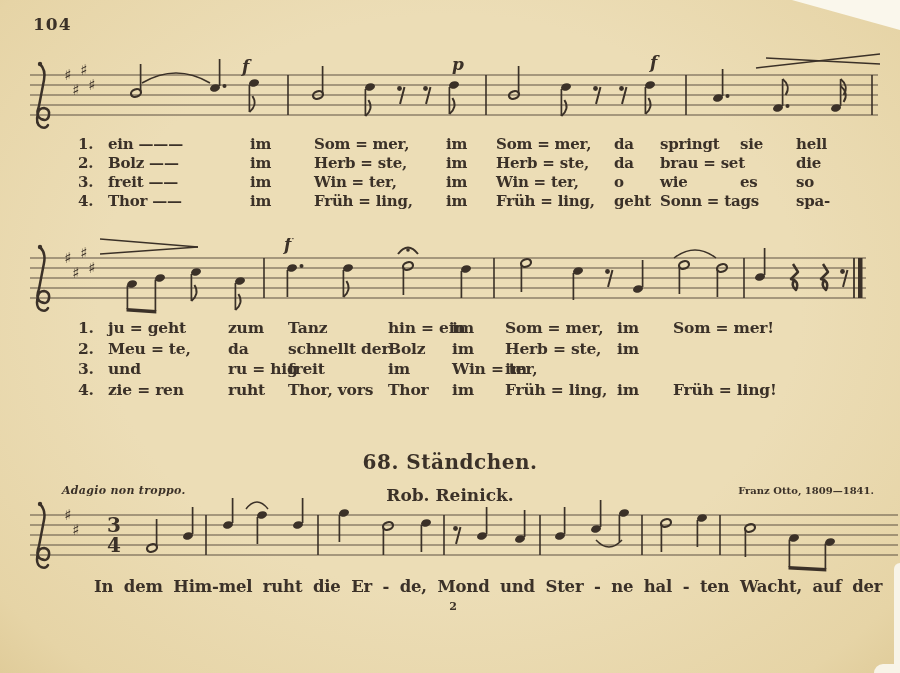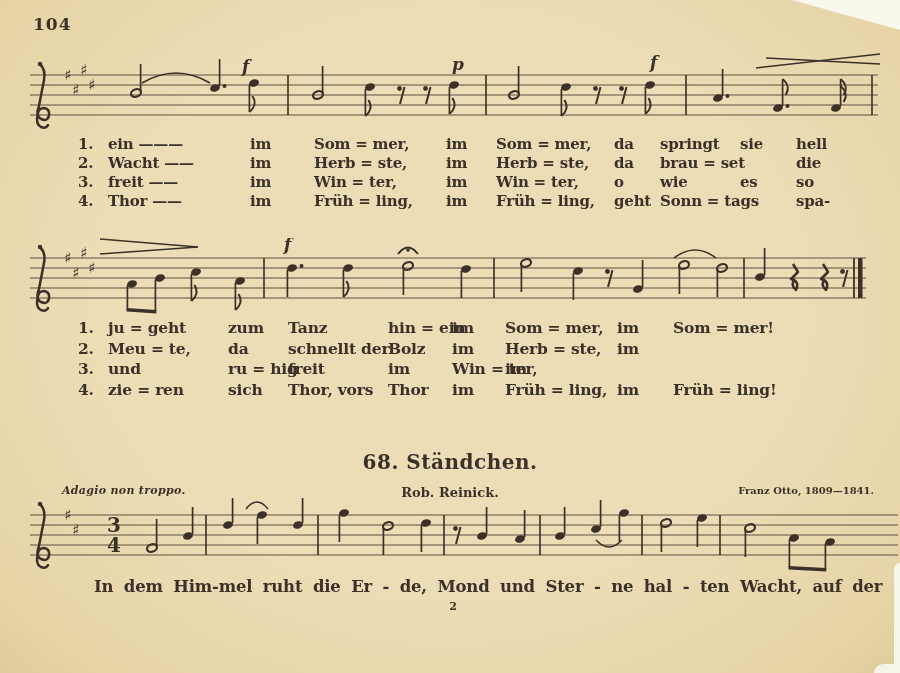--- a/index.html
+++ b/index.html
@@ -11,21 +11,21 @@
   }
   .abs{position:absolute;}
   .page-num{top:14px;left:33px;font-size:17px;font-weight:bold;letter-spacing:1px;}
   svg.staff{left:0;pointer-events:none;}
   .lyrics{left:0;width:900px;}
   .lyric-row{display:grid;white-space:nowrap;font-weight:bold;font-size:15px;line-height:19px;letter-spacing:-0.2px;}
   .lyrics-2 .lyric-row{line-height:20.5px;font-size:15.5px;}
   .lyric-cell{white-space:nowrap;}
   .song-title{top:450px;left:0;width:900px;text-align:center;font-size:20px;font-weight:bold;letter-spacing:0.5px;}
   .tempo{top:484px;left:62px;font-size:11px;font-style:italic;font-weight:bold;letter-spacing:0.3px;}
-  .lyricist{top:485px;left:0;width:900px;text-align:center;font-size:13px;font-weight:bold;}
+  .lyricist{top:485px;left:0;width:900px;text-align:center;font-size:17px;font-weight:bold;}
   .composer{top:485px;right:26px;font-size:10px;font-weight:bold;}
   .bottom-lyric{top:577px;left:94px;width:770px;font-size:16.5px;font-weight:bold;word-spacing:5px;white-space:nowrap;letter-spacing:-0.2px;}
   .sheet-mark{top:600px;left:0;width:906px;text-align:center;font-size:11px;font-weight:bold;}
   
   .corner-tr{top:0;right:0;width:115px;height:30px;background:#faf7ec;
     clip-path:polygon(6% 0, 100% 0, 100% 100%);}
   .edge-br{right:0;bottom:0;width:6px;height:110px;background:#f8f4e8;border-top-left-radius:6px;}
   .corner-br{right:0;bottom:0;width:26px;height:9px;background:#f8f4e8;border-top-left-radius:10px;}
 </style>
 </head>
@@ -112,21 +112,21 @@
       <span class="lyric-cell">Som = mer,</span>
       <span class="lyric-cell">im</span>
       <span class="lyric-cell">Som = mer,</span>
       <span class="lyric-cell">da</span>
       <span class="lyric-cell">springt</span>
       <span class="lyric-cell">sie</span>
       <span class="lyric-cell">hell</span>
     </div>
     <div class="lyric-row" style="grid-template-columns: 30px 142px 64px 132px 50px 118px 46px 80px 56px auto; padding-left: 78px;">
       <span class="lyric-cell">2.</span>
-      <span class="lyric-cell">Wacht ——</span>
+      <span class="lyric-cell">Bolz ——</span>
       <span class="lyric-cell">im</span>
       <span class="lyric-cell">Herb = ste,</span>
       <span class="lyric-cell">im</span>
       <span class="lyric-cell">Herb = ste,</span>
       <span class="lyric-cell">da</span>
       <span class="lyric-cell">brau = set</span>
       <span class="lyric-cell"></span>
       <span class="lyric-cell">die</span>
     </div>
     <div class="lyric-row" style="grid-template-columns: 30px 142px 64px 132px 50px 118px 46px 80px 56px auto; padding-left: 78px;">
@@ -246,21 +246,21 @@
       <span class="lyric-cell">und</span>
       <span class="lyric-cell">ru = hig</span>
       <span class="lyric-cell">freit</span>
       <span class="lyric-cell">im</span>
       <span class="lyric-cell">Win = ter,</span>
       <span class="lyric-cell">im</span>
     </div>
     <div class="lyric-row" style="grid-template-columns: 30px 120px 60px 100px 64px 53px 112px 56px auto; padding-left: 78px;">
       <span class="lyric-cell">4.</span>
       <span class="lyric-cell">zie = ren</span>
-      <span class="lyric-cell">sich</span>
+      <span class="lyric-cell">ruht</span>
       <span class="lyric-cell">Thor, vors</span>
       <span class="lyric-cell">Thor</span>
       <span class="lyric-cell">im</span>
       <span class="lyric-cell">Früh = ling,</span>
       <span class="lyric-cell">im</span>
       <span class="lyric-cell">Früh = ling!</span>
     </div>
   </div>
 
 <div class="abs song-title">68. Ständchen.</div>

